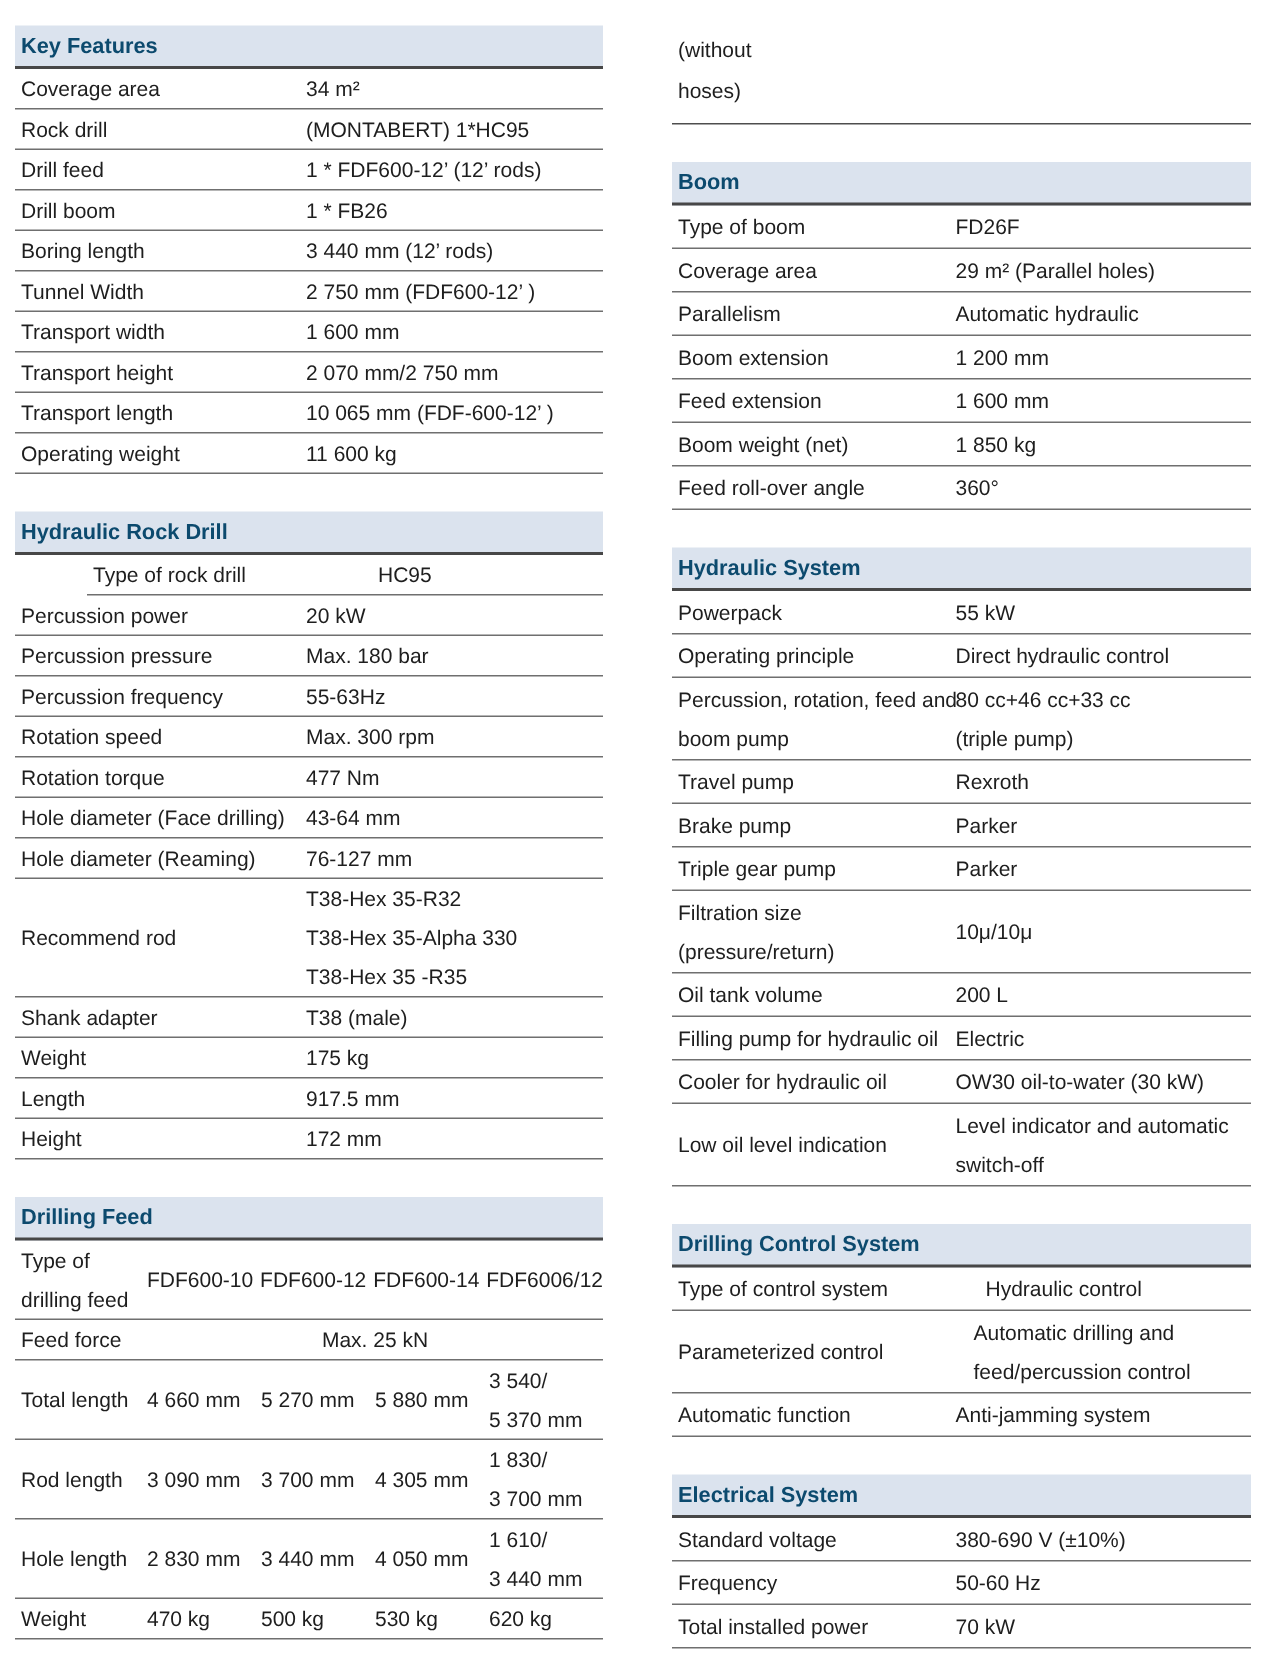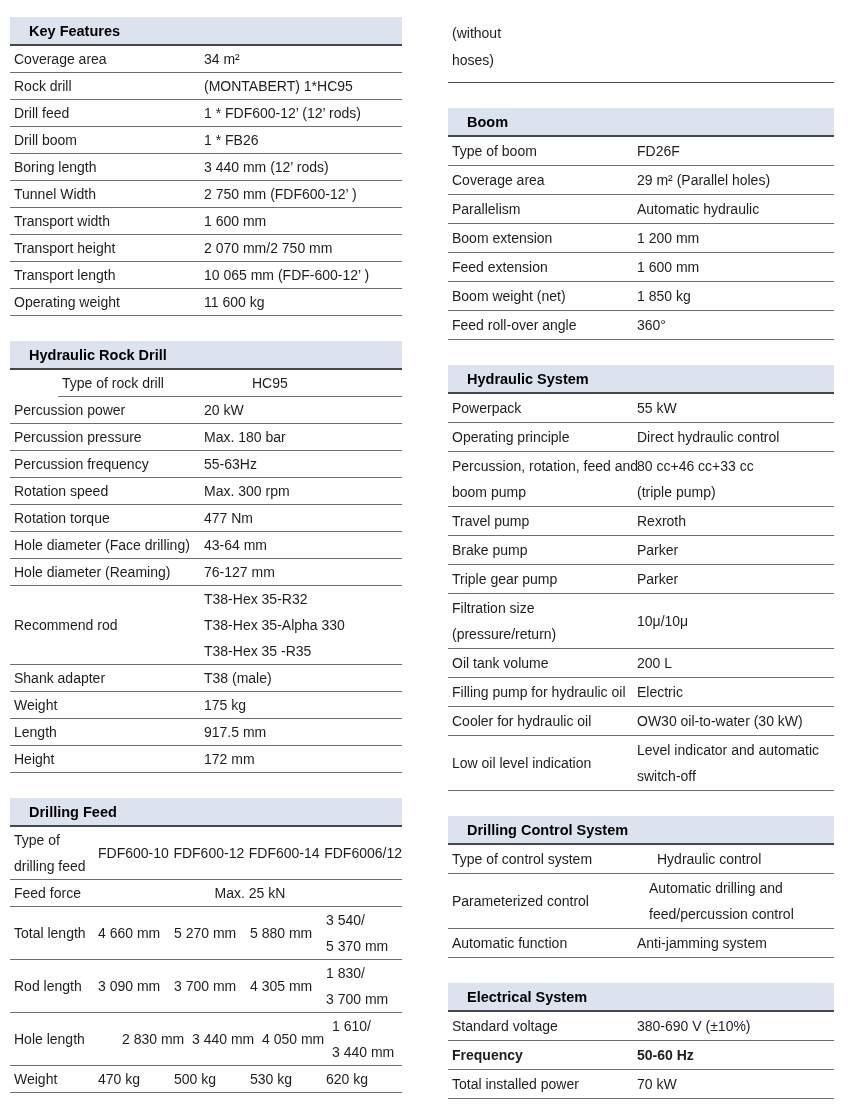--- a/index.html
+++ b/index.html
@@ -29,23 +29,23 @@
 
   .section { margin-top: 25px; }
   .col .section:first-child { margin-top: 0; }
   .col-right .fragment + .section { margin-top: 25px; }
 
   .section-header {
     background: #dbe3ee;
     border-bottom: 2px solid #474747;
     font-weight: bold;
     font-size: 14.5px;
-    padding: 4px 6px 3px 19px;
+    padding: 4px 6px 3px 4px;
     line-height: 20px;
-    color: #000000;
+    color: #0c4a6e;
   }
 
   .row {
     display: flex;
     align-items: center;
     border-bottom: 1px solid #6f6f6f;
     font-size: 14px;
     line-height: 26px;
   }
   .col-left  .row { min-height: 27px; }
@@ -214,21 +214,21 @@
             <div class="cells">
               <div class="cell">3 090 mm</div>
               <div class="cell">3 700 mm</div>
               <div class="cell">4 305 mm</div>
               <div class="cell">
                 <div class="line">1 830/</div>
                 <div class="line">3 700 mm</div>
               </div>
             </div>
           </div>
-          <div class="row" style="border-bottom-color: rgb(111, 111, 111); gap: 24px;">
+          <div class="row" style="border-bottom-color: rgb(111, 111, 111);">
             <div class="label-narrow">Hole length</div>
             <div class="cells">
               <div class="cell">2 830 mm</div>
               <div class="cell">3 440 mm</div>
               <div class="cell">4 050 mm</div>
               <div class="cell">
                 <div class="line">1 610/</div>
                 <div class="line">3 440 mm</div>
               </div>
             </div>
@@ -364,21 +364,21 @@
           </div>
         </div>
       </div>
       <div class="section">
         <div class="section-header" style="background: rgb(219, 227, 238); border-bottom-color: rgb(71, 71, 71);">Electrical System</div>
         <div class="table">
           <div class="row" style="border-bottom-color: rgb(111, 111, 111);">
             <div class="label">Standard voltage</div>
             <div class="value">380-690 V (±10%)</div>
           </div>
-          <div class="row" style="border-bottom-color: rgb(111, 111, 111); font-weight: bold;">
+          <div class="row" style="border-bottom-color: rgb(111, 111, 111);">
             <div class="label">Frequency</div>
             <div class="value">50-60 Hz</div>
           </div>
           <div class="row" style="border-bottom-color: rgb(111, 111, 111);">
             <div class="label">Total installed power</div>
             <div class="value">70 kW</div>
           </div>
         </div>
       </div>
     </div>

